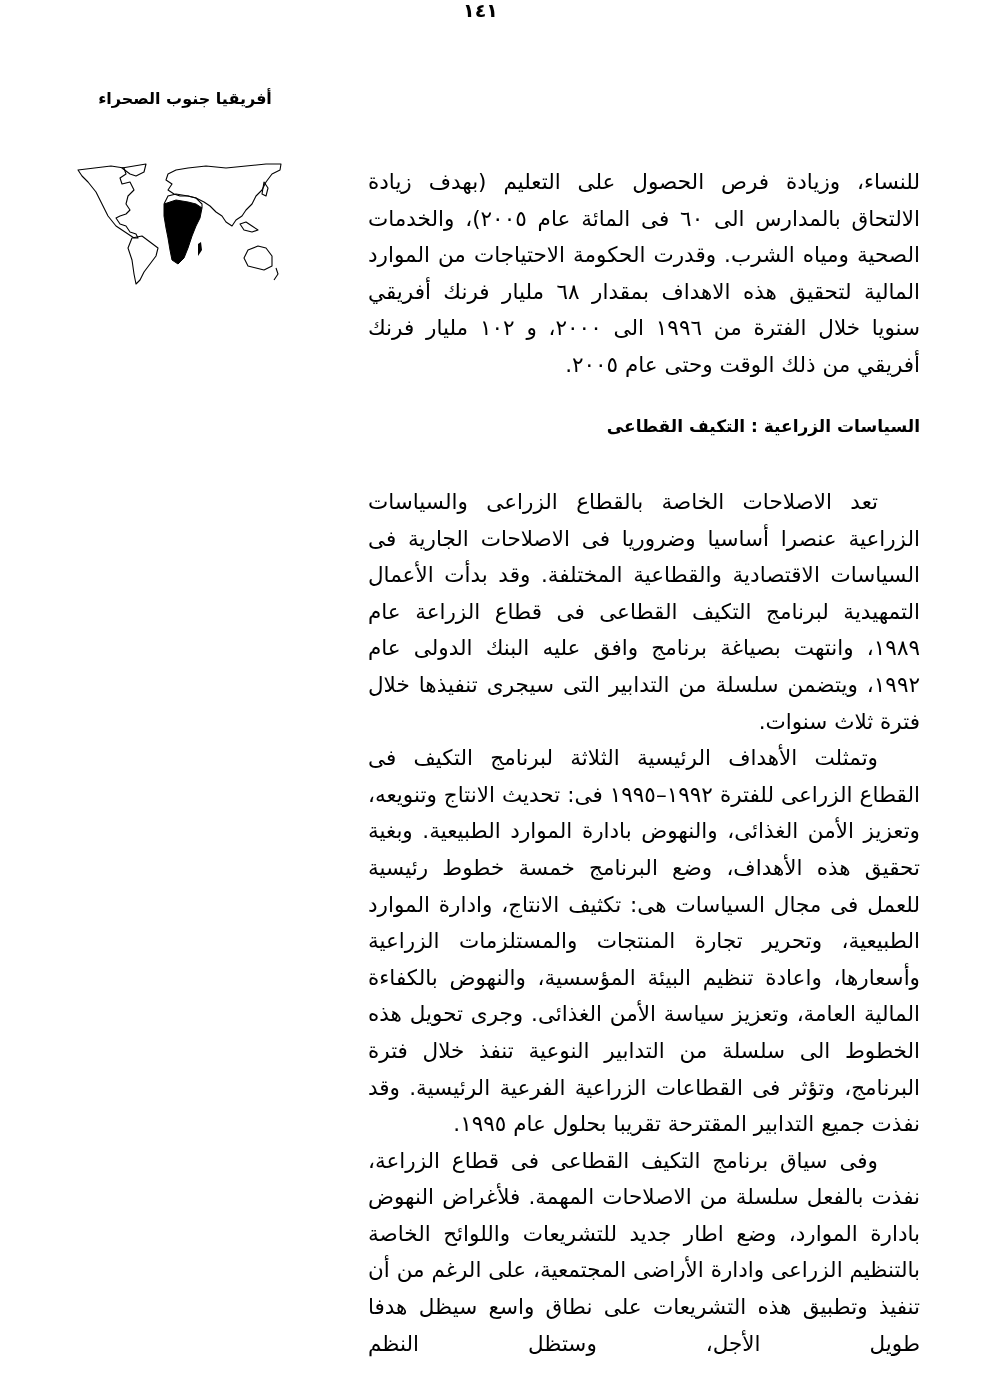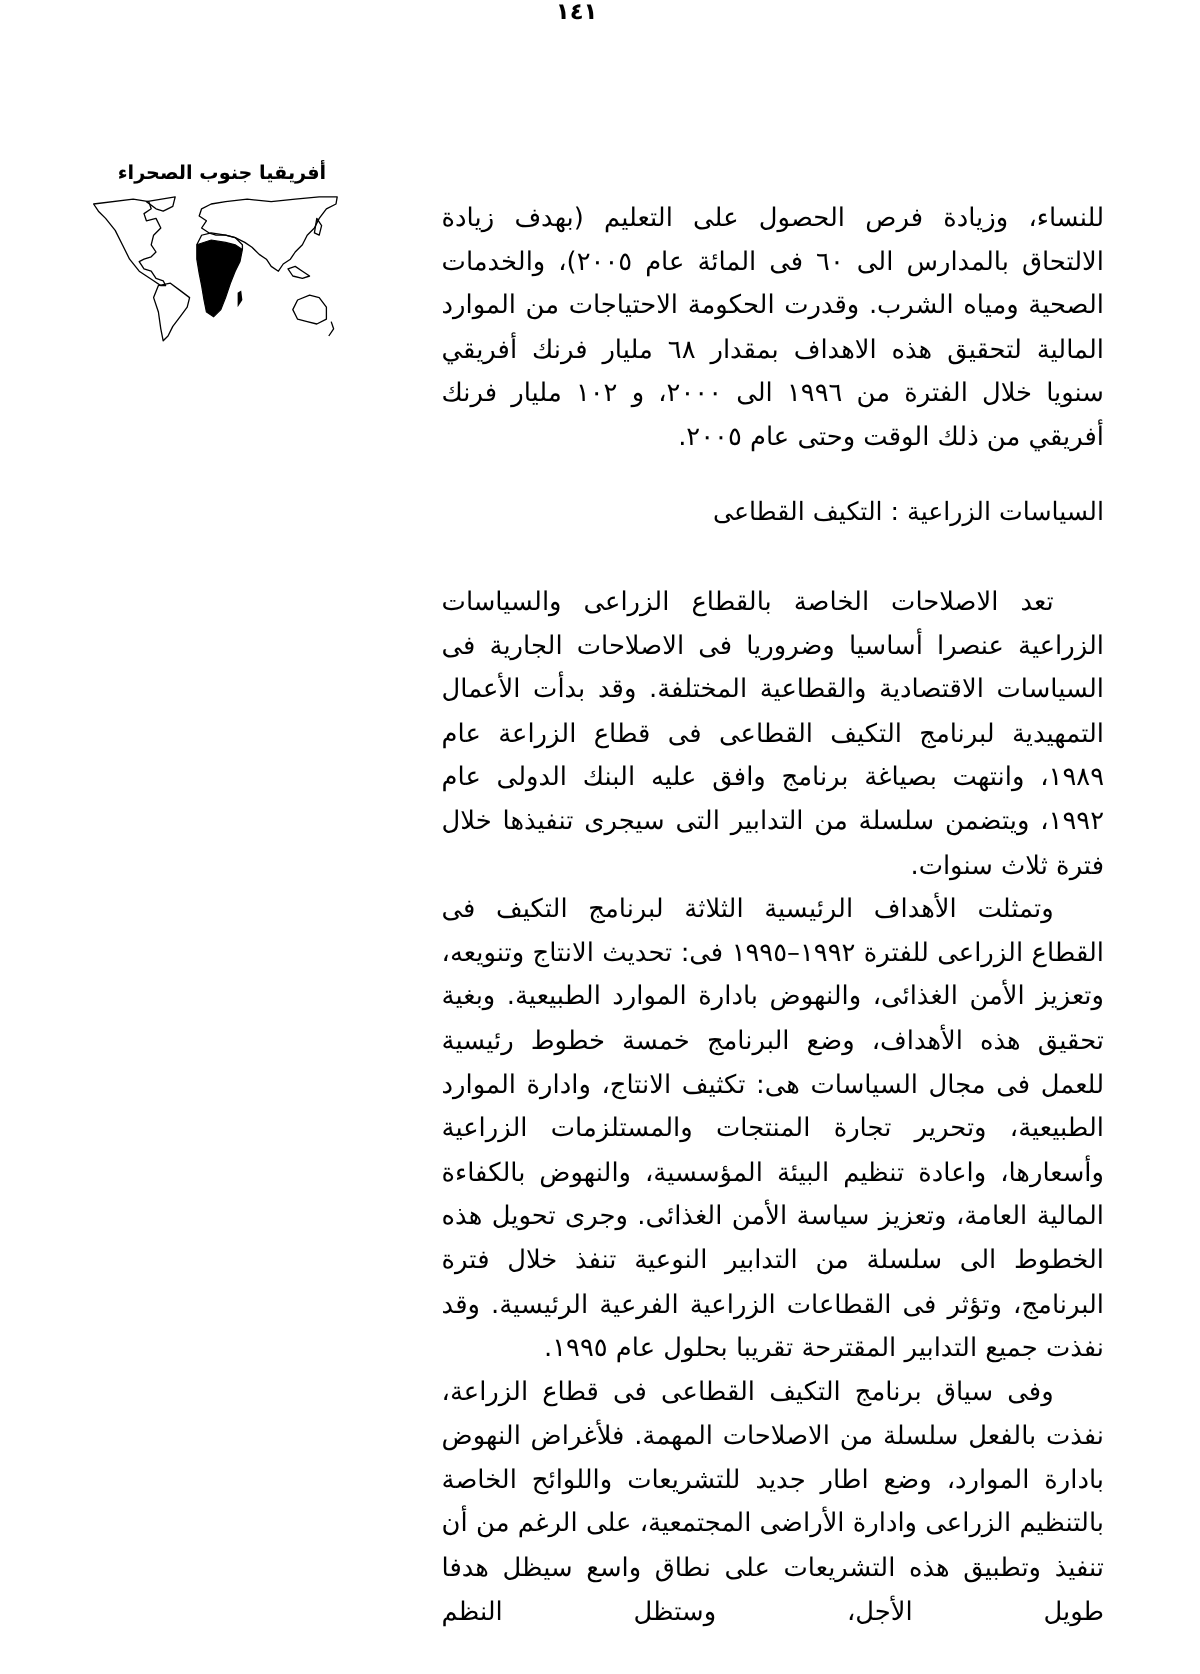--- a/index.html
+++ b/index.html
@@ -26,21 +26,20 @@
     line-height: 20px;
     direction: rtl;
   }
   .sidebar {
     position: absolute;
     top: 82px;
     left: 60px;
     width: 250px;
     direction: rtl;
     text-align: center;
-    margin-top: 45px;
   }
   .sidebar-title {
     font-size: 16px;
     font-weight: bold;
     line-height: 34px;
   }
   .map {
     position: absolute;
     top: 160px;
     left: 76px;
@@ -60,22 +59,22 @@
   }
   .main p {
     margin: 0;
   }
   .section-heading {
     position: absolute;
     top: 406px;
     left: 368px;
     width: 552px;
     direction: rtl;
-    font-size: 21px;
-    font-weight: normal;
+    font-size: 17px;
+    font-weight: bold;
     line-height: 40px;
   }
   .body2 {
     position: absolute;
     top: 484px;
     left: 368px;
     width: 552px;
     direction: rtl;
     text-align: justify;
     text-align-last: right;

